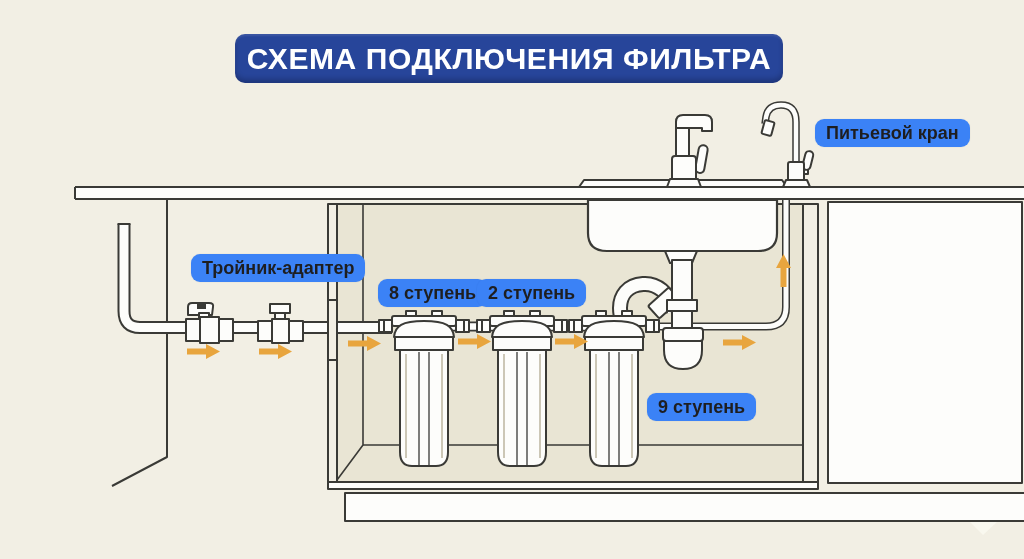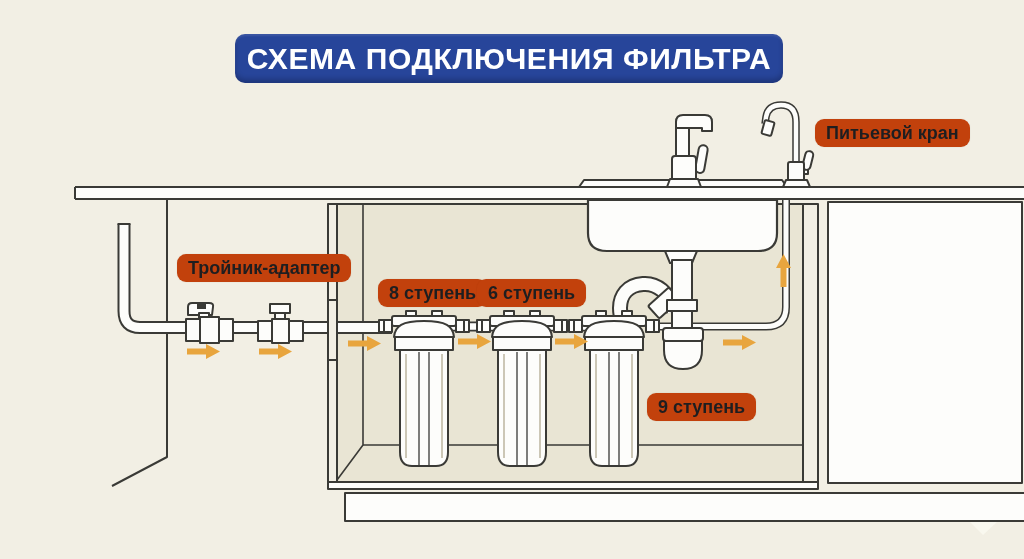--- a/index.html
+++ b/index.html
@@ -14,26 +14,26 @@
   .banner{
     position:absolute;left:235px;top:34px;width:548px;height:49px;
     background:#27459a;border-radius:10px;
     display:flex;align-items:center;justify-content:center;
     color:#ffffff;font-size:30px;font-weight:bold;letter-spacing:.6px;
     box-shadow:inset 0 -4px 5px rgba(0,0,20,.22), inset 0 2px 2px rgba(255,255,255,.10);
     white-space:nowrap;
   }
   .tag{
     position:absolute;height:24px;
-    background:#c2410c;border-radius:9px;padding:2px 11px;
+    background:#3b82f6;border-radius:9px;padding:2px 11px;
     display:flex;align-items:center;justify-content:center;
     font-size:18px;font-weight:600;color:#1e1e20;white-space:nowrap;
     box-shadow:0 0 0 1px rgba(0,0,0,0.02);
   }
-  .tag-tee{left:177px;top:254px;}
+  .tag-tee{left:191px;top:254px;}
   .tag-s1{left:378px;top:279px;}
   .tag-s2{left:477px;top:279px;}
   .tag-s3{left:647px;top:393px;}
   .tag-drink{left:815px;top:119px;}
 </style>
 </head>
 <body>
 
 <div class="stage">
 
@@ -191,17 +191,17 @@
     </g>
   </g>
 </svg>
 
 <div class="banner">
   <span>СХЕМА ПОДКЛЮЧЕНИЯ ФИЛЬТРА</span>
 </div>
 
 <div class="tag tag-tee">Тройник-адаптер</div>
 <div class="tag tag-s1">8 ступень</div>
-<div class="tag tag-s2">6 ступень</div>
+<div class="tag tag-s2">2 ступень</div>
 <div class="tag tag-s3">9 ступень</div>
 <div class="tag tag-drink">Питьевой кран</div>
 
 </div>
 
 </body></html>

